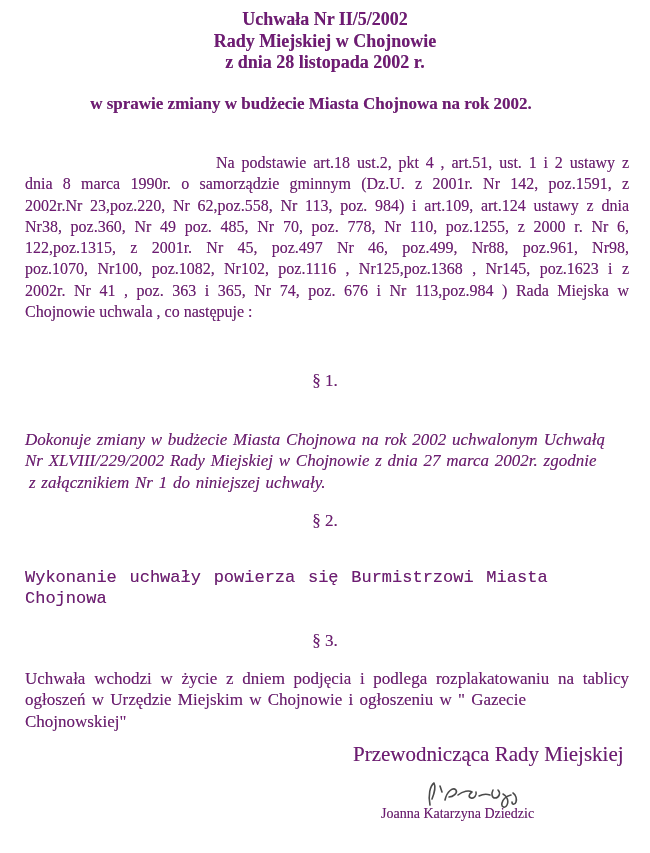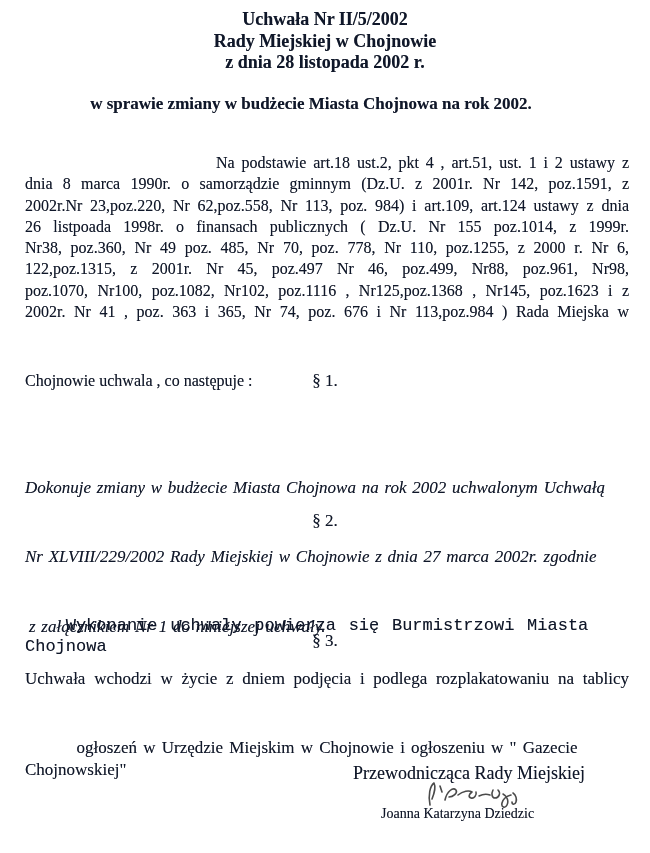--- a/index.html
+++ b/index.html
@@ -3,21 +3,21 @@
 <meta charset="utf-8">
 <style>
   html, body { margin: 0; padding: 0; background: #ffffff; }
   .page {
     position: relative;
     width: 650px;
     height: 853px;
     background: #ffffff;
     overflow: hidden;
     font-family: "Liberation Serif", "DejaVu Serif", serif;
-    color: #0f172a;
+    color: #701a75;
     text-shadow: 0 0 0.4px rgba(20,20,20,0.45);
   }
   .centered { position: absolute; left: 0; width: 650px; text-align: center; }
   .title-block { top: 9px; font-weight: bold; font-size: 18px; line-height: 21.5px; }
   .subject { top: 94px; left: -14px; font-weight: bold; font-size: 17px; }
   .legal {
     position: absolute; top: 152px; left: 25px; width: 604px;
     font-size: 16px; line-height: 21.3px;
   }
   .spara {
@@ -25,47 +25,46 @@
     font-size: 17px; line-height: 21.3px;
   }
   .smark { position: absolute; left: 0; width: 650px; text-align: center; font-size: 17px; }
   .s1 { top: 371px; }
   .s2 { top: 511px; }
   .s3 { top: 631px; }
   .p1 { top: 429px; word-spacing: 1.5px; font-style: italic; }
   .p2 { top: 567px; word-spacing: 2.5px; font-family: Liberation Mono, monospace; }
   .p3 { top: 668px; }
   .j { text-align: justify; text-align-last: justify; }
-  .nat { text-align: center; text-align-last: left; margin-top: 48px; }
+  .nat { text-align: left; text-align-last: left; }
   .first-indent { padding-left: 191px; }
   .small-indent { padding-left: 4px; }
   .b { font-weight: normal; }
   .ws2 { word-spacing: 2px; }
-  .sig-role { position: absolute; top: 742px; left: 353px; font-size: 18px; margin-top: 21px; }
+  .sig-role { position: absolute; top: 742px; left: 353px; font-size: 21px; }
   .sig-name { position: absolute; top: 806px; left: 381px; font-size: 14px; }
   .sig-scribble { position: absolute; top: 778px; left: 424px; }
 </style>
 </head>
 <body>
 
 <div class="page">
 
   <div class="centered title-block">
     <div>Uchwała Nr II/5/2002</div>
     <div>Rady Miejskiej w Chojnowie</div>
     <div>z dnia 28 listopada 2002 r.</div>
   </div>
 
   <div class="centered subject">w sprawie  zmiany w budżecie  Miasta  Chojnowa na rok 2002.</div>
 
   <div class="legal">
     <div class="j first-indent">Na podstawie art.18 ust.2, pkt 4 , art.51, ust. 1 i 2 ustawy z</div>
     <div class="j">dnia 8 marca  1990r. o samorządzie gminnym (Dz.U. z  2001r. Nr 142, poz.1591, z</div>
     <div class="j">2002r.Nr 23,poz.220, Nr 62,poz.558, Nr 113, poz. 984) i art.109, art.124 ustawy z dnia</div>
-    <div class="j">26 listpoada 1998r. o finansach publicznych (  Dz.U.  Nr 155 poz.1014, z 1999r.</div>
     <div class="j">Nr38, poz.360, Nr 49 poz. 485, Nr 70, poz. 778, Nr 110, poz.1255, z 2000 r. Nr 6,</div>
     <div class="j">122,poz.1315, z 2001r. Nr 45, poz.497 Nr 46, poz.499, Nr88, poz.961, Nr98,</div>
     <div class="j">poz.1070, Nr100, poz.1082, Nr102, poz.1116 , Nr125,poz.1368 ,  Nr145, poz.1623 i z</div>
     <div class="j"><span>2002r. Nr 41 , poz. 363 i 365, Nr 74, poz. 676 i Nr 113,poz.984 ) </span><span class="b">Rada Miejska w</span></div>
     <div class="nat"><span class="b">Chojnowie</span><span> uchwala , co następuje  :</span></div>
   </div>
 
   <div class="smark s1">§ 1.</div>
   <div class="spara p1">
     <div class="nat">Dokonuje zmiany w budżecie Miasta Chojnowa na rok 2002 uchwalonym Uchwałą</div>

